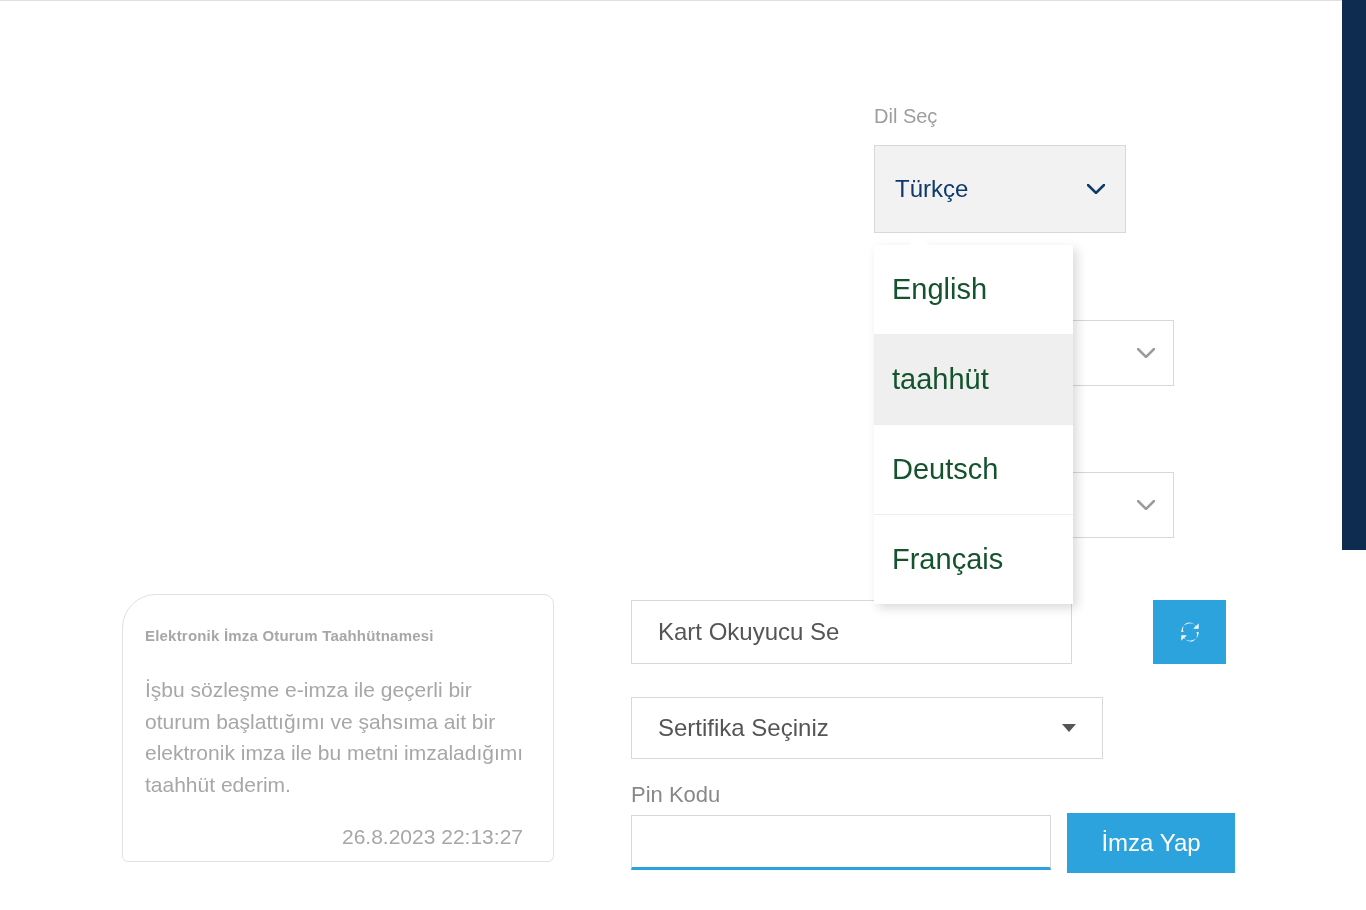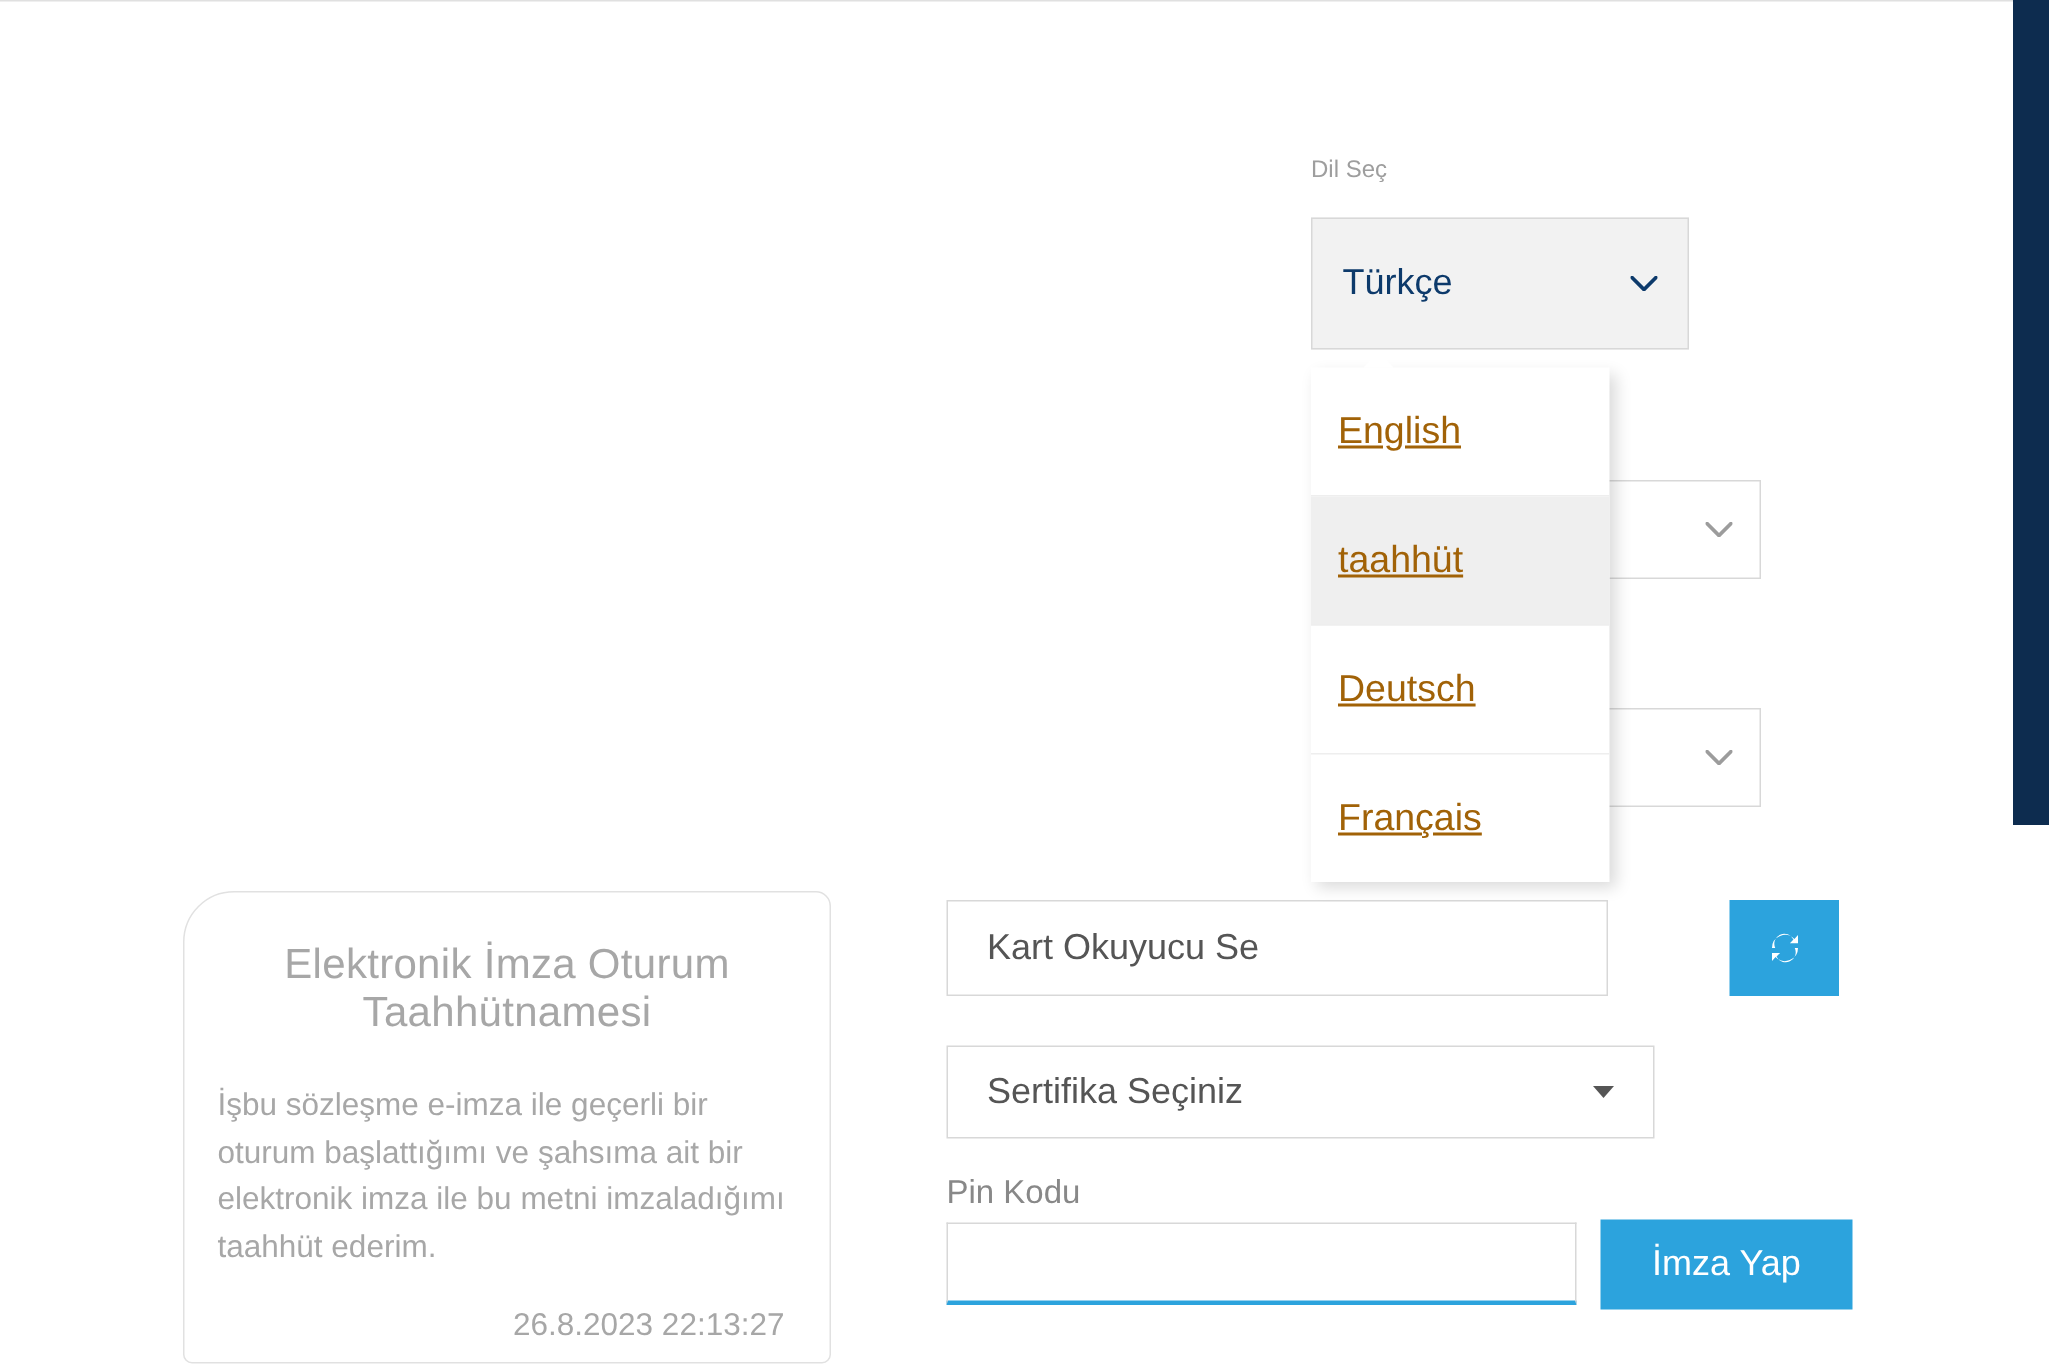--- a/index.html
+++ b/index.html
@@ -32,21 +32,21 @@
       top: 0;
       left: 0;
       right: 24px;
       bottom: 0;
     }
     .language-label {
       position: absolute;
       top: 105px;
       left: 874px;
       color: #9e9e9e;
-      font-size: 16px;
+      font-size: 20px;
       font-weight: 400;
     }
     .language-select {
       position: absolute;
       top: 145px;
       left: 874px;
       width: 252px;
       height: 88px;
       background: #f2f2f2;
       border: 1px solid #d8d8d8;
@@ -79,25 +79,24 @@
       content: '';
       position: absolute;
       top: -10px;
       left: 35px;
       border-left: 10px solid transparent;
       border-right: 10px solid transparent;
       border-bottom: 10px solid #fff;
     }
     .dropdown-item {
       padding: 28px 18px;
-      font-size: 25px;
-      color: #a16207;
+      font-size: 29px;
+      color: #14532d;
       border-bottom: 1px solid #eee;
       cursor: pointer;
-      text-decoration: underline;
     }
     .dropdown-item:last-child { border-bottom: none; }
     .dropdown-item.hovered { background: #efefef; }
     .hidden-select {
       position: absolute;
       left: 874px;
       width: 300px;
       height: 66px;
       border: 1px solid #d8d8d8;
       background: #fff;
@@ -190,25 +189,24 @@
       top: 594px;
       left: 122px;
       width: 432px;
       padding: 32px 22px 12px 22px;
       border: 1px solid #e1e1e1;
       border-radius: 34px 10px 6px 6px;
       background: #fff;
     }
     .agreement-title {
       color: #a7a7a7;
-      font-size: 28px;
-      font-weight: 400;
+      font-size: 15px;
+      font-weight: 700;
       margin-bottom: 30px;
       letter-spacing: 0.2px;
-      text-align: center;
     }
     .agreement-body {
       color: #a7a7a7;
       font-size: 21px;
       line-height: 1.5;
       margin-bottom: 25px;
     }
     .agreement-date {
       color: #a7a7a7;
       font-size: 21px;

